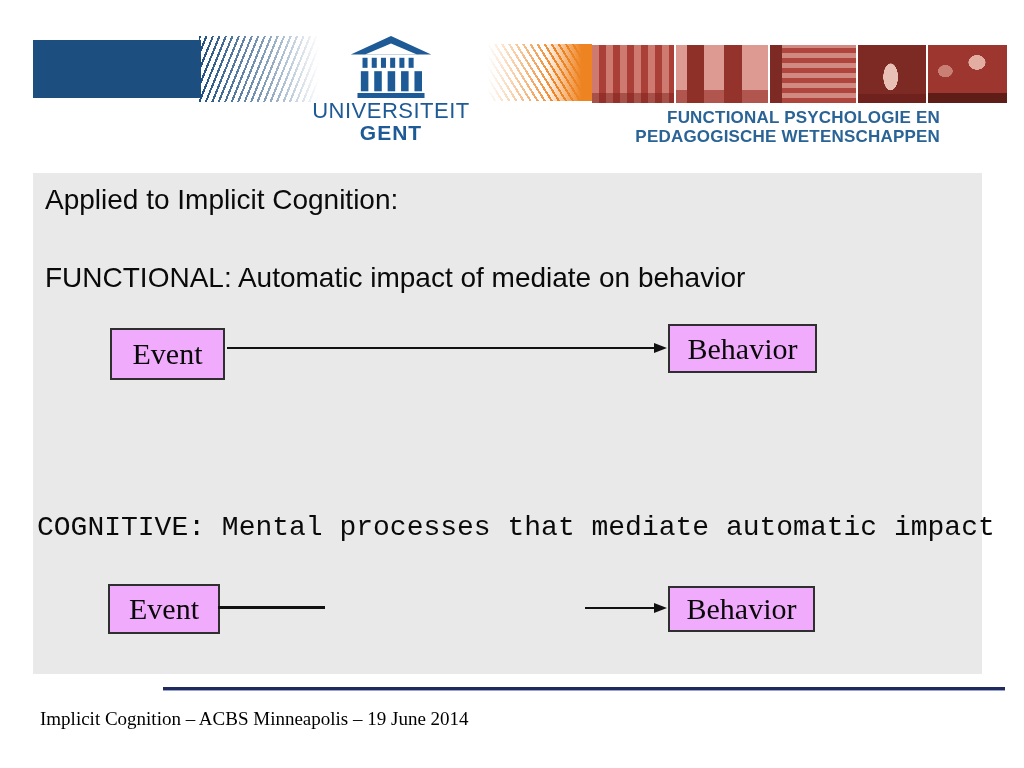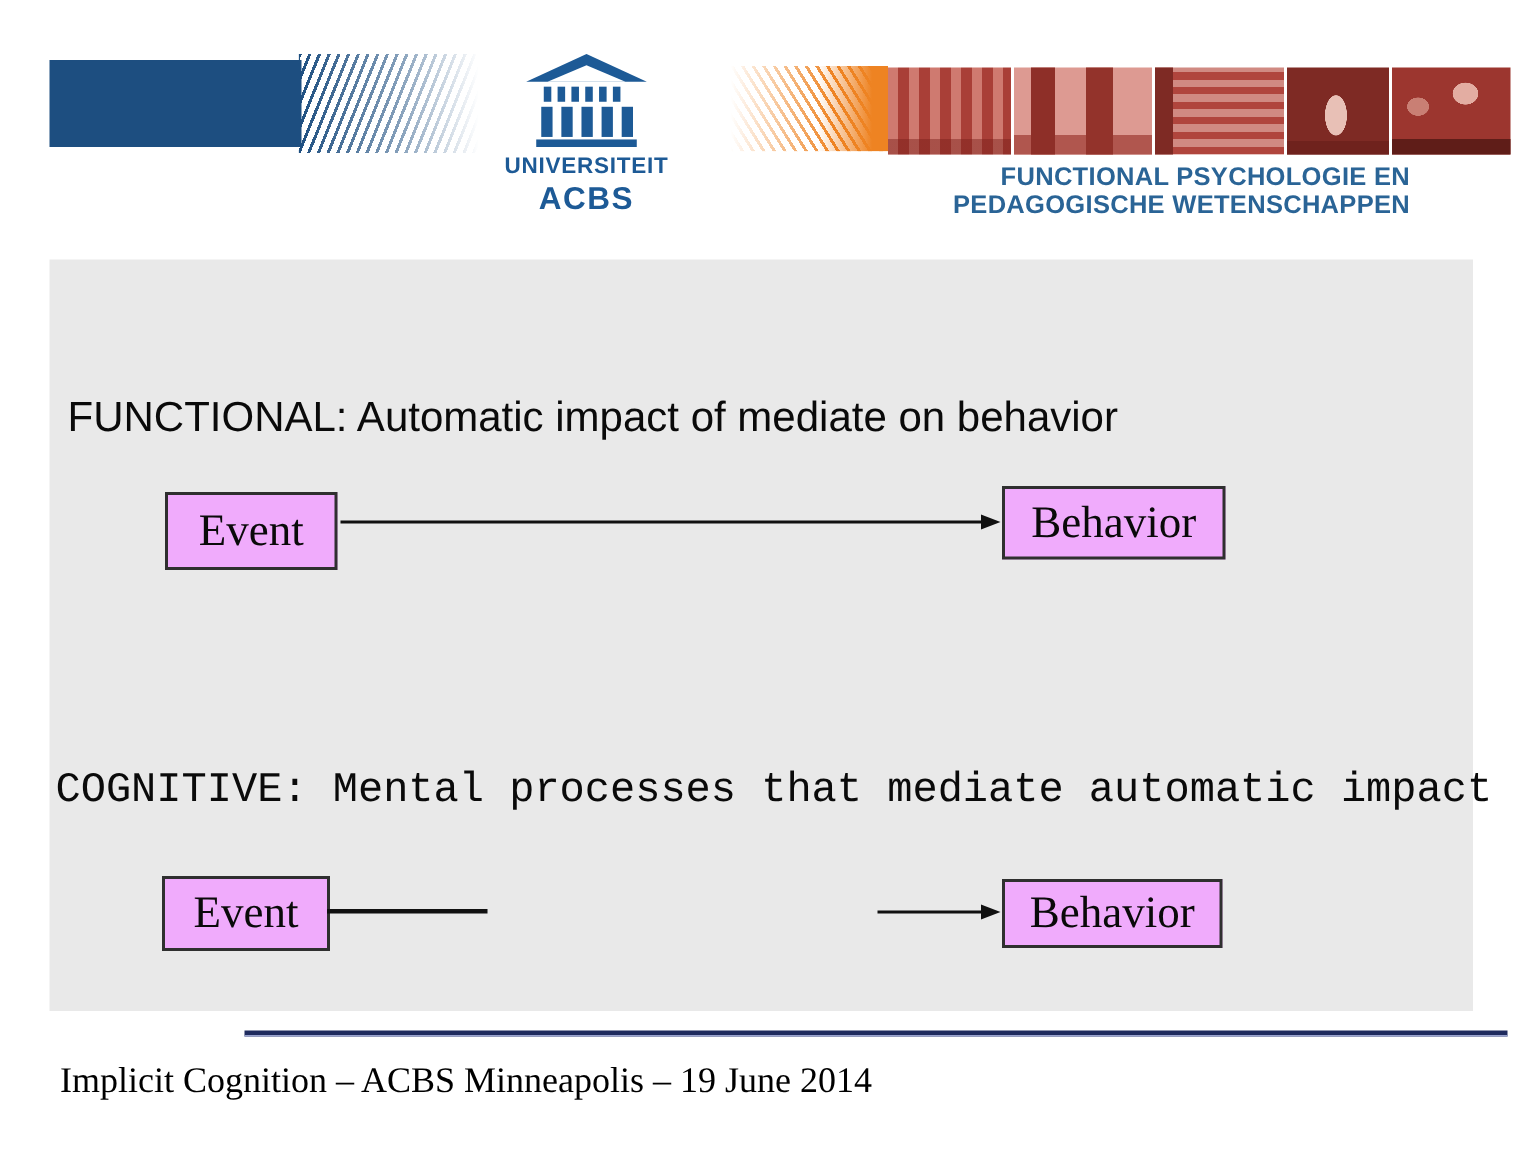--- a/index.html
+++ b/index.html
@@ -10,21 +10,21 @@
   
   .banner-solid{position:absolute;left:33px;top:40px;width:168px;height:58px;background:#1d4e80;}
   .banner-fade{
     position:absolute;left:199px;top:36px;width:120px;height:66px;
     background:repeating-linear-gradient(112deg,#1d4e80 0 2px,rgba(29,78,128,0) 2px 6px);
     -webkit-mask-image:linear-gradient(to right,#000 0%,rgba(0,0,0,.55) 55%,transparent 100%);
     mask-image:linear-gradient(to right,#000 0%,rgba(0,0,0,.55) 55%,transparent 100%);
   }
   .ugent-logo{position:absolute;left:312px;top:36px;width:158px;text-align:center;color:#1d5a96;}
   .ugent-logo svg{display:block;margin:0 auto;}
-  .logo-line1{font-size:15px;font-weight:700;letter-spacing:.5px;line-height:22px;margin-top:2px;}
+  .logo-line1{font-size:22px;font-weight:400;letter-spacing:.5px;line-height:22px;margin-top:2px;}
   .logo-line2{font-size:21px;font-weight:700;letter-spacing:1px;line-height:22px;}
   .orange-brush{
     position:absolute;left:487px;top:44px;width:105px;height:57px;
     background:
       linear-gradient(to right,rgba(238,131,34,0) 0,rgba(238,131,34,0) 55%,#ee8322 90%),
       repeating-linear-gradient(58deg,#ee8322 0 2px,rgba(238,131,34,0) 2px 6px);
     -webkit-mask-image:linear-gradient(to left,#000 0%,#000 35%,rgba(0,0,0,.45) 70%,transparent 100%);
     mask-image:linear-gradient(to left,#000 0%,#000 35%,rgba(0,0,0,.45) 70%,transparent 100%);
   }
   .photo-strip{position:absolute;left:592px;top:45px;width:411px;height:58px;display:flex;gap:2px;background:#fff;}
@@ -72,21 +72,21 @@
   .c-line2{left:552px;top:434px;width:69px;height:2px;}
   .c-head{left:621px;top:430px;}
   .arrow-head{
     position:absolute;width:0;height:0;
     border-left:13px solid #111;border-top:5px solid transparent;border-bottom:5px solid transparent;
   }
   
   .footer-rule{position:absolute;left:163px;top:687px;width:842px;height:3px;background:#1f2b5e;border-bottom:1px solid #9aa3cf;}
   .footer-text{
     position:absolute;left:40px;top:708px;color:#000;
-    font-family:"Liberation Serif",serif;font-size:24px;white-space:nowrap;
+    font-family:"Liberation Serif",serif;font-size:19px;white-space:nowrap;
   }
 </style>
 </head>
 <body>
 
 <div class="page">
 
   <div class="banner-solid"></div>
   <div class="banner-fade"></div>
 
@@ -103,39 +103,40 @@
         <rect x="71" y="26" width="6" height="12"></rect>
         <rect x="14" y="42" width="9" height="24"></rect>
         <rect x="30" y="42" width="9" height="24"></rect>
         <rect x="46" y="42" width="9" height="24"></rect>
         <rect x="62" y="42" width="9" height="24"></rect>
         <rect x="78" y="42" width="9" height="24"></rect>
         <rect x="10" y="68" width="80" height="6"></rect>
       </g>
     </svg>
     <div class="logo-line1">UNIVERSITEIT</div>
-    <div class="logo-line2">ACBS</div>
+    <div class="logo-line2">GENT</div>
   </div>
 
   <div class="orange-brush"></div>
 
   <div class="photo-strip">
     <div class="photo-seg seg1"></div>
     <div class="photo-seg seg2"></div>
     <div class="photo-seg seg3"></div>
     <div class="photo-seg seg4"></div>
     <div class="photo-seg seg5"></div>
   </div>
 
   <div class="faculty">
     <div>FUNCTIONAL PSYCHOLOGIE EN</div>
     <div>PEDAGOGISCHE WETENSCHAPPEN</div>
   </div>
 
   <div class="panel">
+    <div class="h-text t-intro">Applied to Implicit Cognition:</div>
     <div class="h-text t-func">FUNCTIONAL: Automatic impact of mediate on behavior</div>
 
     <div class="dbox f-event">Event</div>
     <div class="connector f-line"></div>
     <div class="arrow-head f-head"></div>
     <div class="dbox f-behavior">Behavior</div>
 
     <div class="h-text t-cog">COGNITIVE: Mental processes that mediate automatic impact</div>
 
     <div class="dbox c-event">Event</div>

